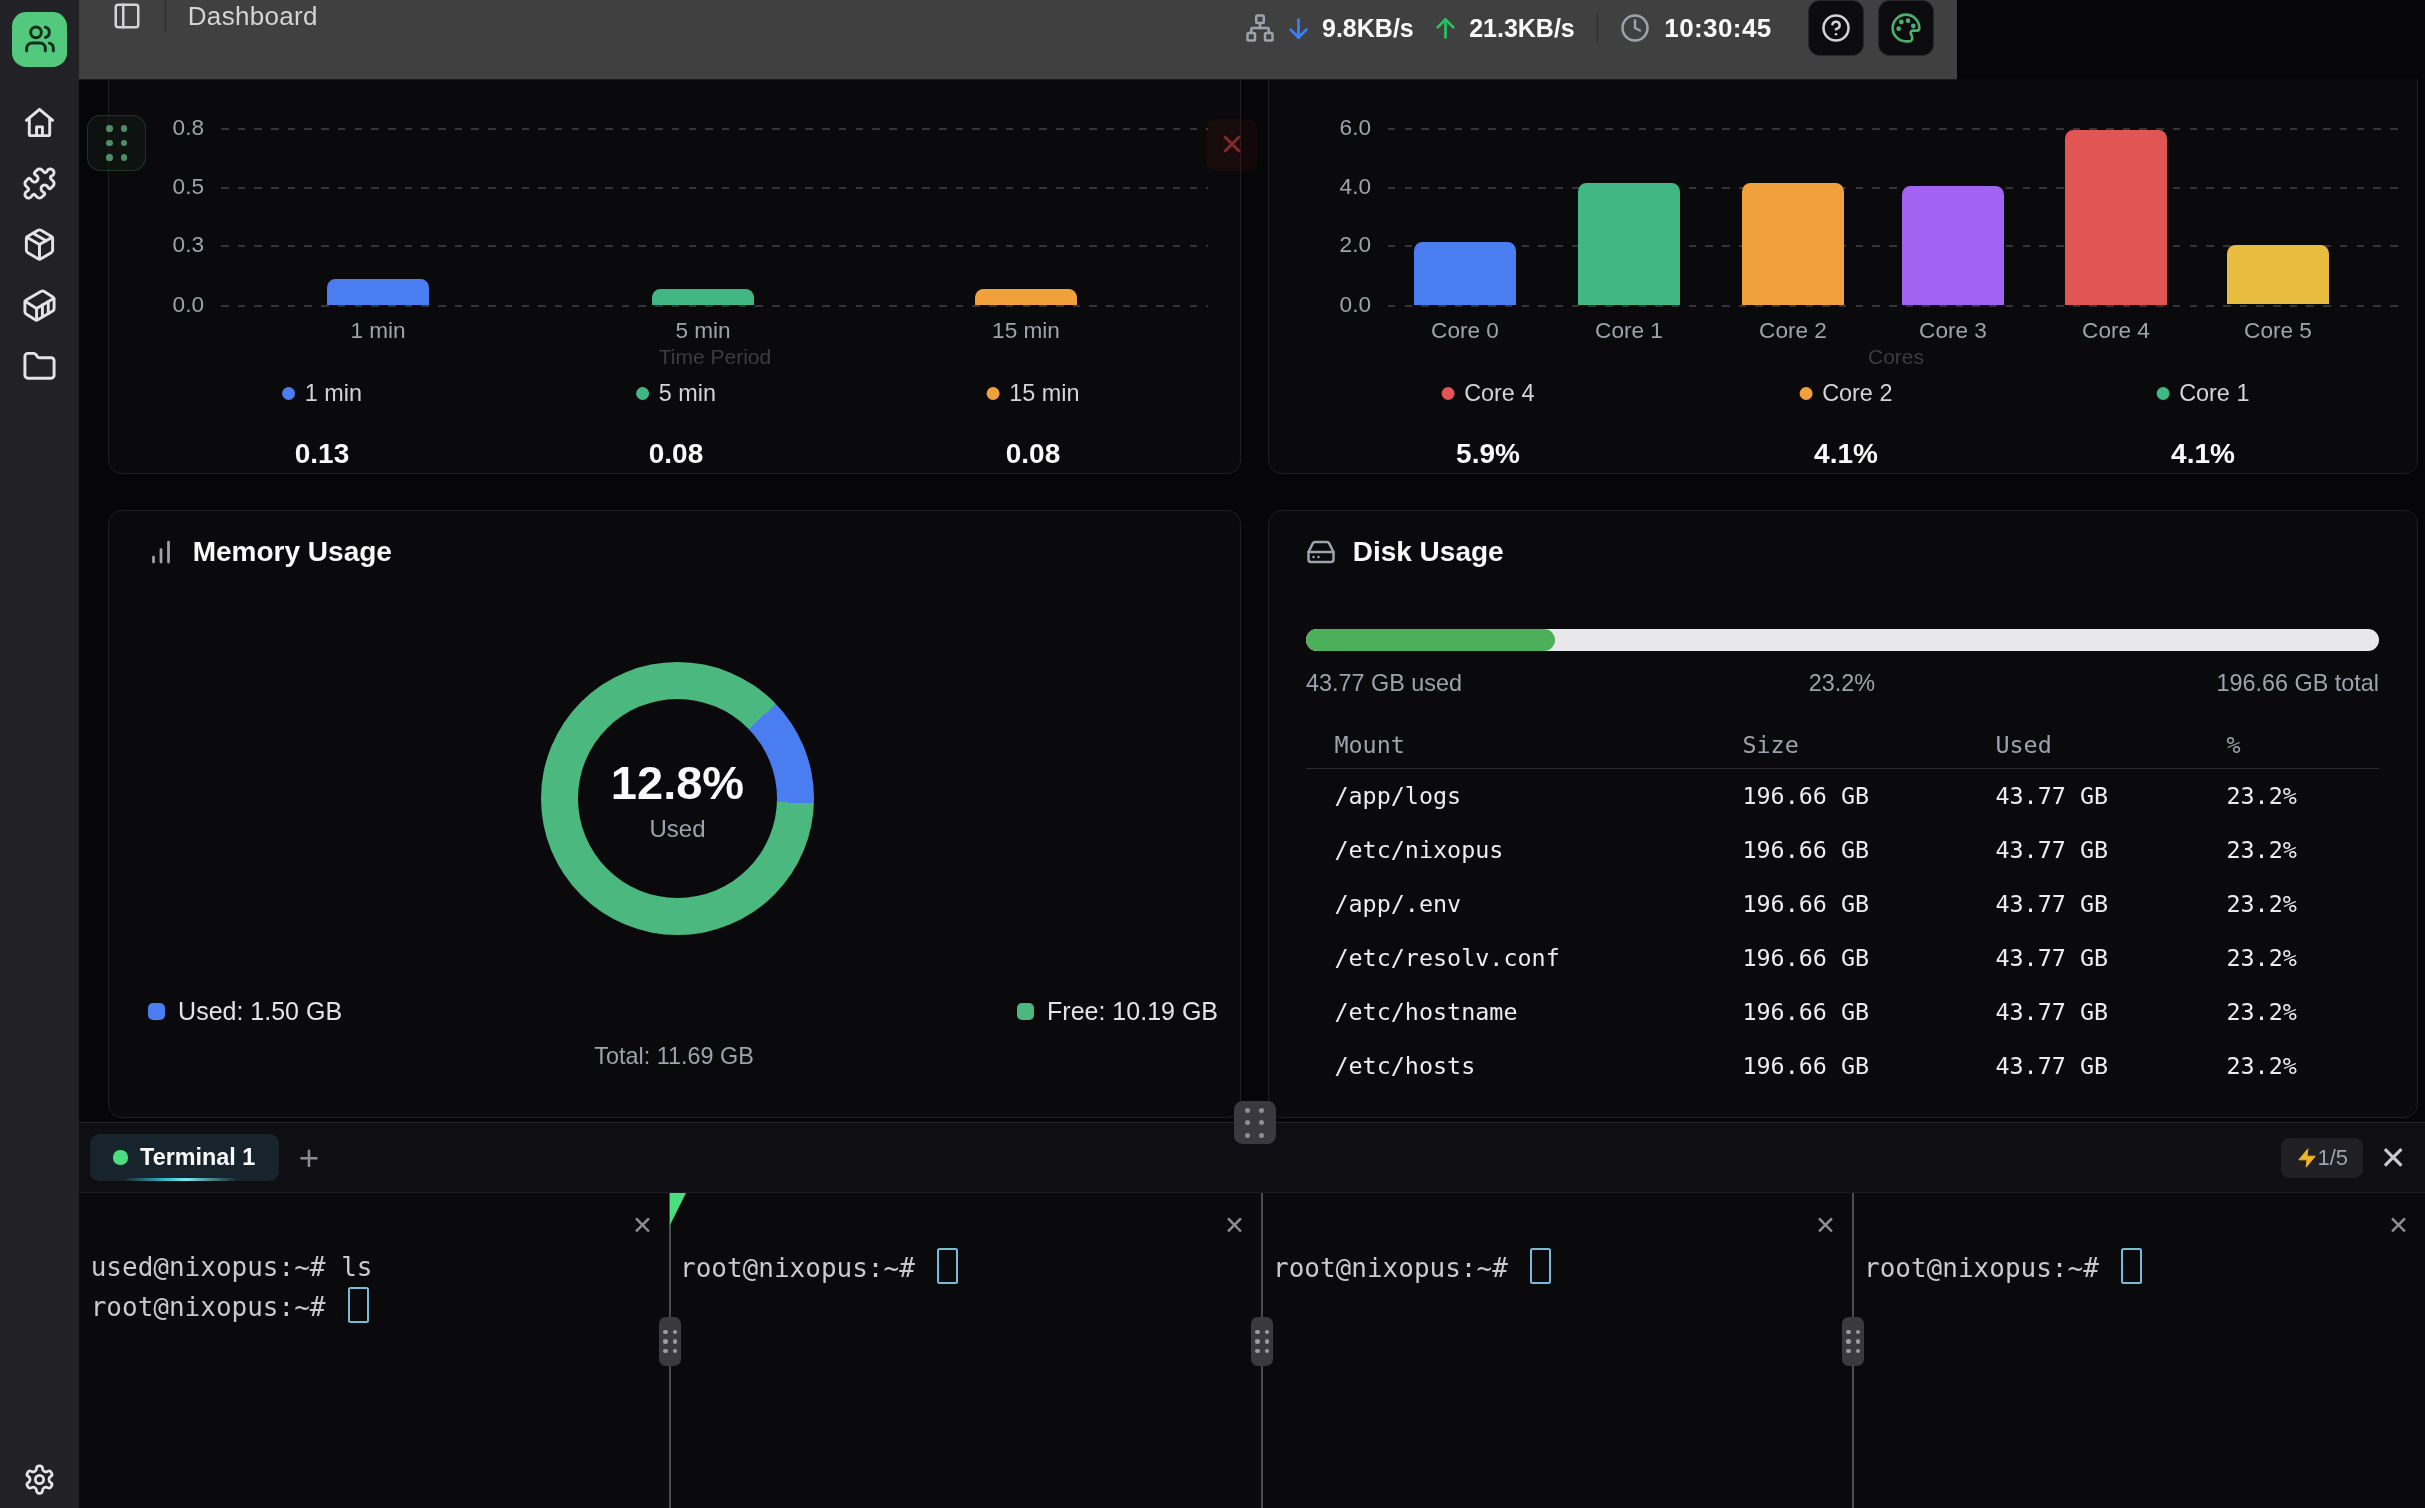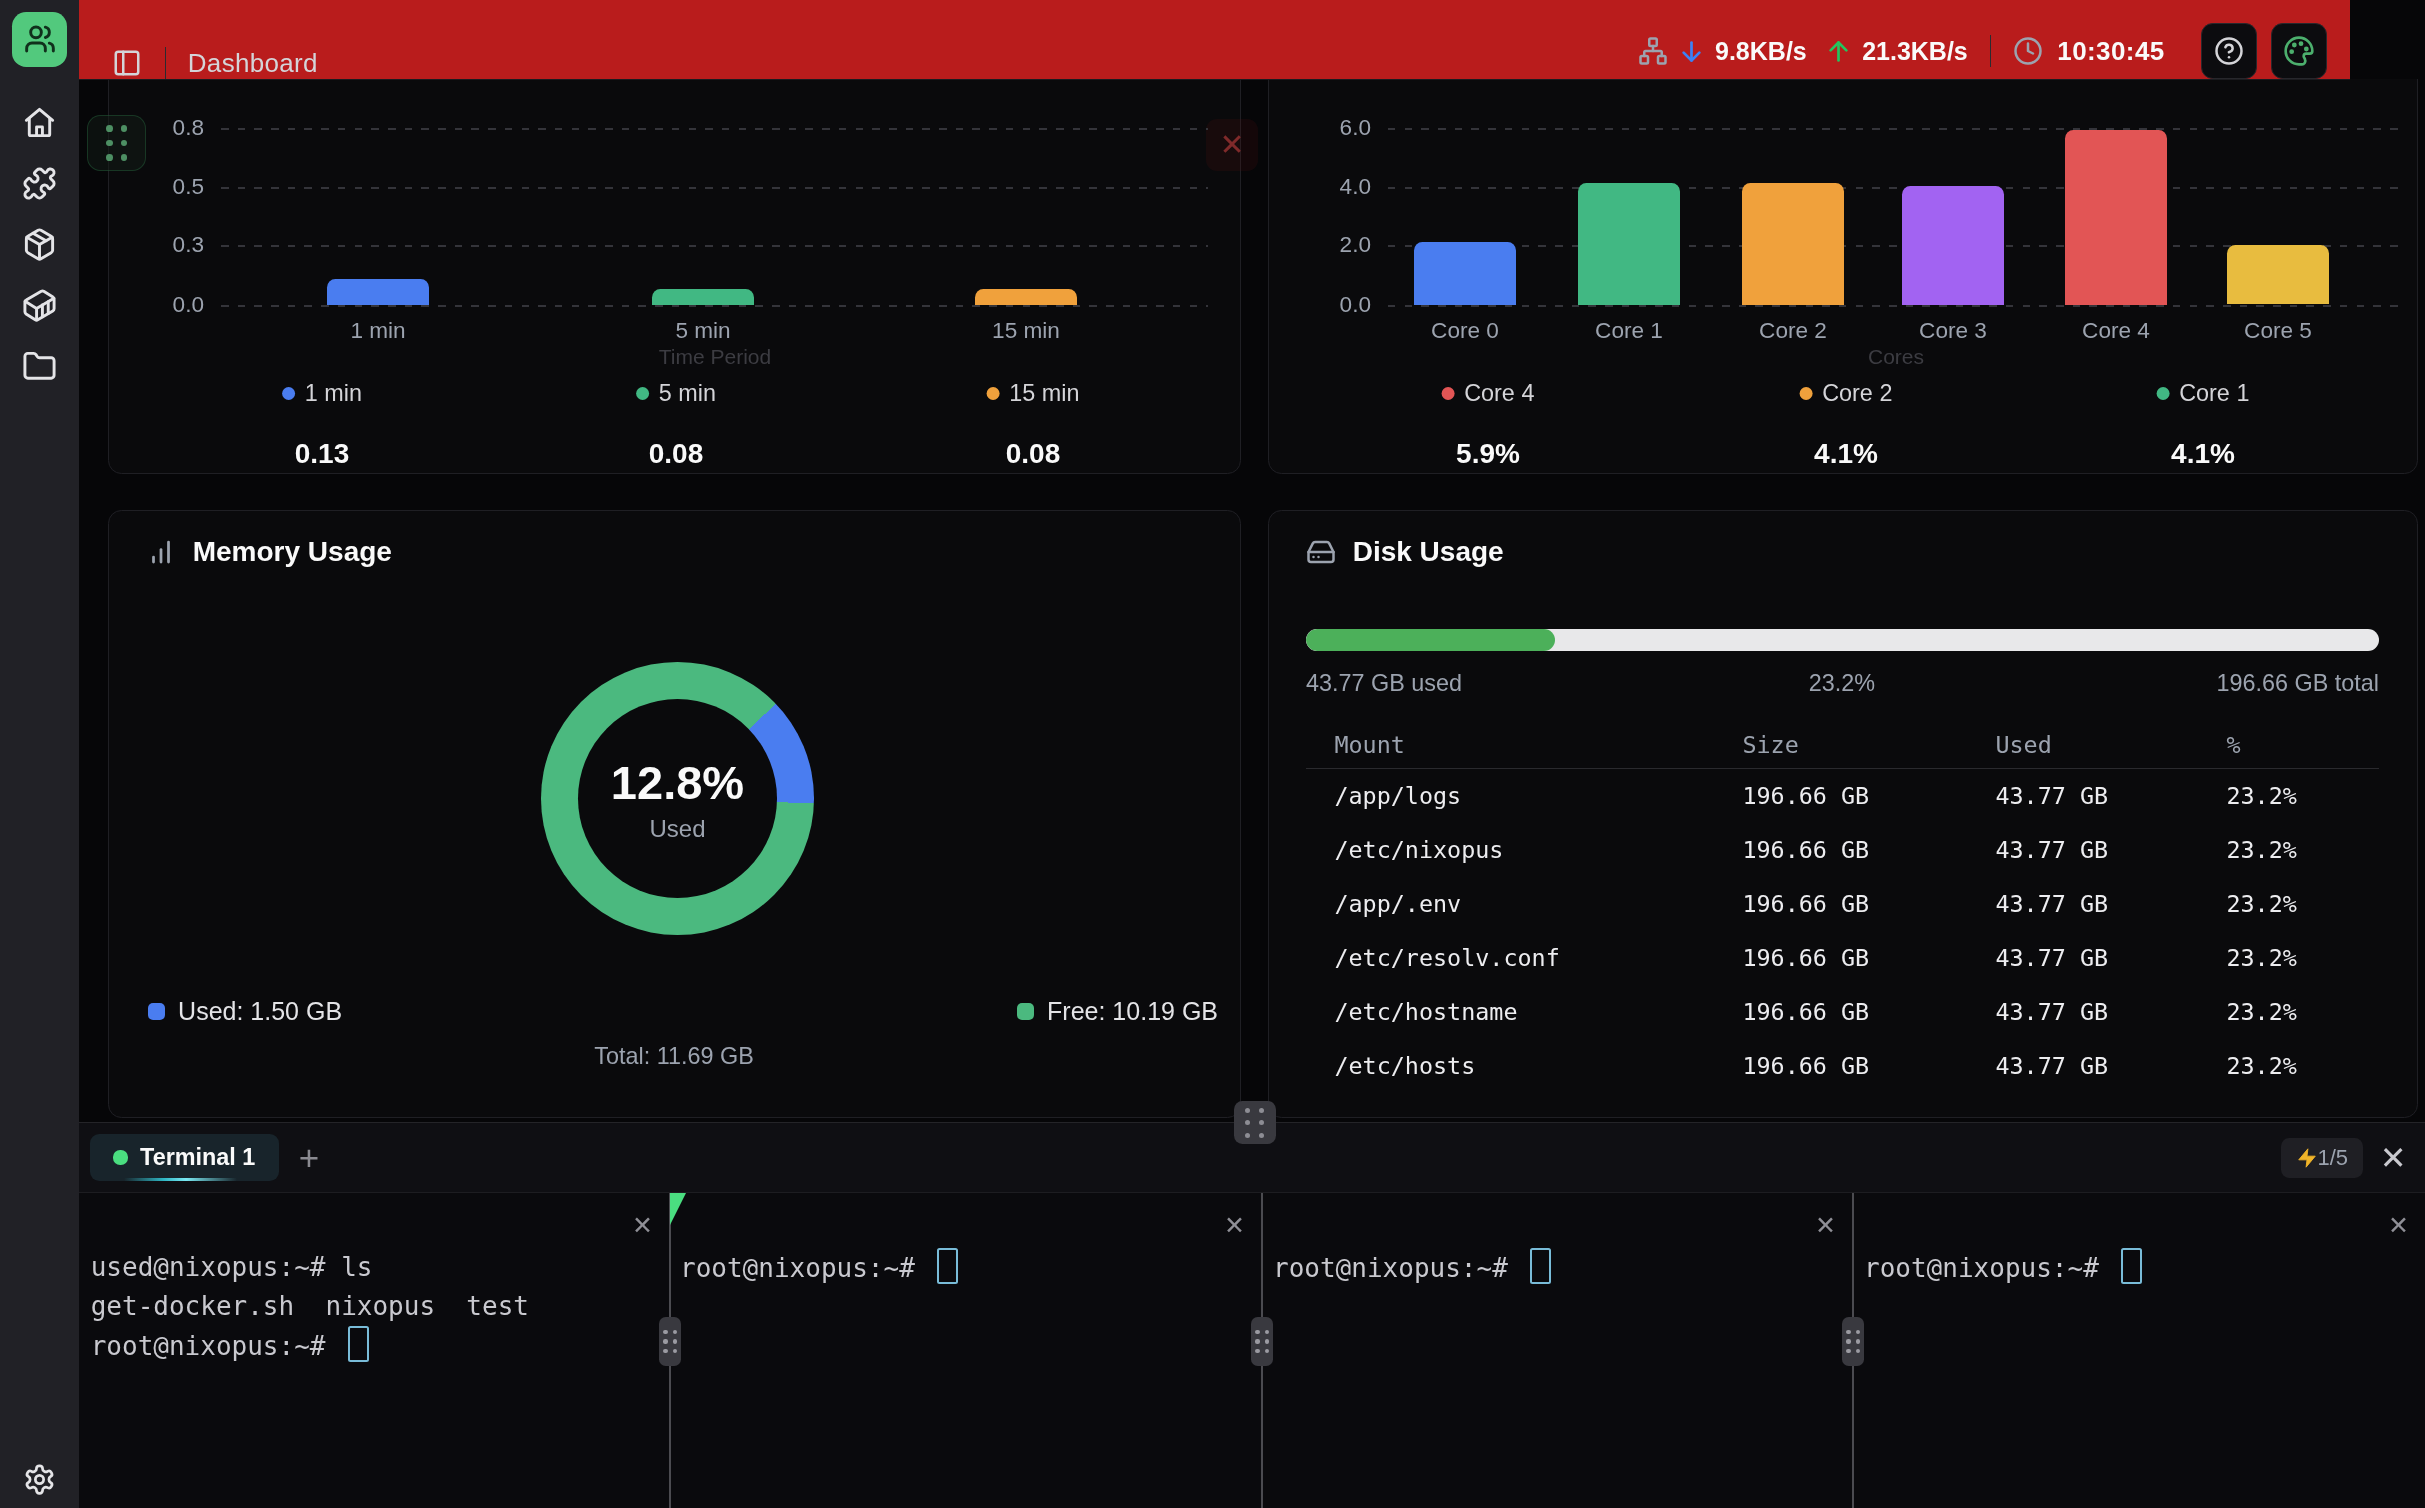--- a/index.html
+++ b/index.html
@@ -10,22 +10,22 @@
   
   .sidebar{position:absolute;left:0;top:0;width:79px;height:1509px;background:#212126;z-index:8;
            display:flex;flex-direction:column;align-items:center;}
   .avatar{width:55px;height:55px;margin-top:11.7px;border-radius:14.2px;background:#52c97d;
           display:flex;align-items:center;justify-content:center;}
   .side-nav{display:flex;flex-direction:column;gap:26px;margin-top:38px;align-items:center;}
   .side-ico{width:35px;height:35px;display:flex;align-items:center;justify-content:center;cursor:pointer;}
   .side-gear{position:absolute;bottom:13.4px;left:0;width:79px;display:flex;justify-content:center;}
 
   
-  .topbar{position:absolute;left:79px;top:0;width:2271px;height:79px;background:#b91c1c;
-          border-bottom:0.8px solid #1b1b1f;display:flex;align-items:flex-end;z-index:7;}
+  .topbar{position:absolute;left:79px;top:0;width:1878px;height:79px;background:#404040;
+          border-bottom:0.8px solid #1b1b1f;display:flex;align-items:flex-start;z-index:7;}
   .tb-left{display:flex;align-items:center;gap:22px;margin-left:32px;}
   .vdiv{width:0.8px;height:32px;background:#2b2b30;}
   .tb-title{font-size:26px;color:#d4d4d8;letter-spacing:0.3px;}
   .tb-right{margin-left:auto;display:flex;align-items:center;gap:14px;margin-right:23.4px;}
   .net-group{display:flex;align-items:center;gap:10px;}
   .speed{font-size:25px;font-weight:700;color:#fafafa;}
   .time-text{font-size:26px;font-weight:700;color:#fafafa;letter-spacing:0.4px;}
   .tb-btn{width:54px;height:54px;border:0.8px solid #27272c;border-radius:11.7px;background:#0c0c0f;
           display:flex;align-items:center;justify-content:center;cursor:pointer;}
 
@@ -455,21 +455,21 @@
           <svg width="22" height="22" viewBox="0 0 24 24" fill="#f0b429" stroke="#f0b429" stroke-width="1" stroke-linejoin="round">
             <path d="M13 2 3 14h9l-1 8 10-12h-9l1-8z"></path>
           </svg>
         </span>
         <span class="counter-text">1/5</span>
       </div>
       <span class="term-close">✕</span>
     </div>
     <div class="panes" id="panes">
         <div class="pane-close" style="left: 553px;">✕</div>
-        <div class="term-text" style="left: 11.7px; top: 55px;"><div>used@nixopus:~# ls</div><div>get-docker.sh  nixopus  test</div><div><span>root@nixopus:~# </span><span class="cursor"></span></div></div>
+        <div class="term-text" style="left: 11.7px; top: 55px;"><div>used@nixopus:~# ls</div><div><span>root@nixopus:~# </span><span class="cursor"></span></div></div>
         <div class="pane-divider" style="left: 590px;"></div>
         <div class="divider-handle" style="left: 580px; top: 124px;">
           <div class="pill-dots">
             <i></i>
             <i></i>
             <i></i>
             <i></i>
             <i></i>
             <i></i>
           </div>

